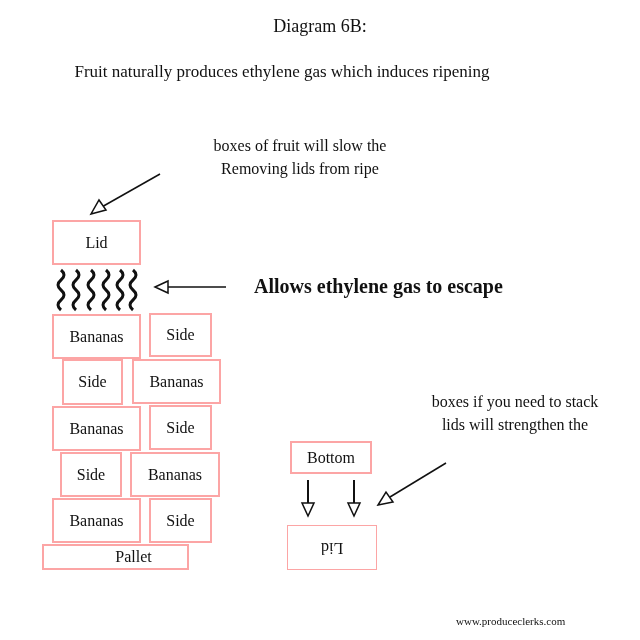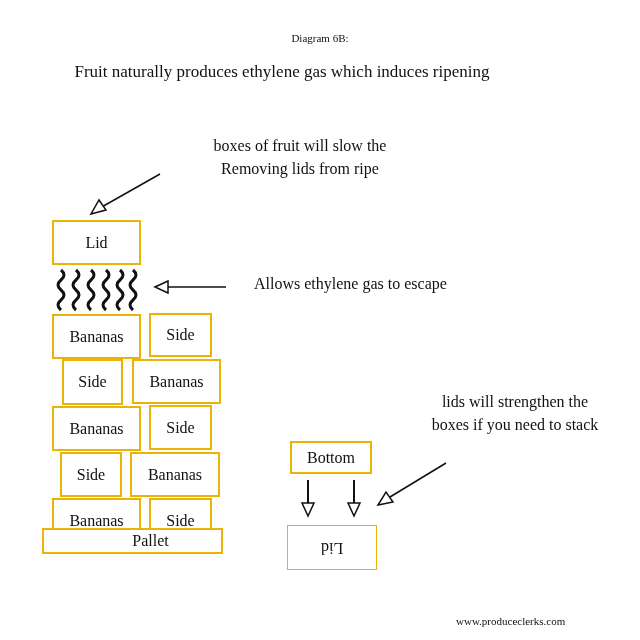--- a/index.html
+++ b/index.html
@@ -1,46 +1,46 @@
 <!DOCTYPE html>
 <html><head>
 <meta charset="utf-8">
 <style>
   html, body { margin:0; padding:0; background:#ffffff; }
   body { width:640px; height:640px; position:relative; overflow:hidden;
          font-family: "Liberation Serif", "DejaVu Serif", serif; color:#111; }
   .txt { position:absolute; text-align:center; white-space:nowrap; }
-  .title { left:0; width:640px; top:32px; font-size:11px; }
+  .title { left:0; width:640px; top:16px; font-size:18px; }
   .subtitle { left:0; width:564px; top:62px; font-size:17px; }
   .note1 { left:170px; width:260px; top:134px; font-size:16px; line-height:23px; }
-  .note2 { left:254px; top:275px; font-size:16px; text-align:left; }
+  .note2 { left:254px; top:275px; font-size:20px; text-align:left;font-weight:bold; }
   .note3 { left:400px; width:230px; top:390px; font-size:16px; line-height:23px; }
   .footer { left:456px; top:615px; font-size:11px; text-align:left; }
-  .box { position:absolute; box-sizing:border-box; border:2px solid #eab308; background:#fff;
+  .box { position:absolute; box-sizing:border-box; border:2px solid #fca5a5; background:#fff;
          display:flex; align-items:center; justify-content:center; font-size:16px; }
   .box.thin { border-width:1.5px; }
   .flip { transform: rotate(180deg); display:inline-block; }
   svg.overlay { position:absolute; left:0; top:0; }
 </style>
 </head>
 <body>
 
 <div class="txt title">Diagram 6B:</div>
 <div class="txt subtitle">Fruit naturally produces ethylene gas which induces ripening</div>
 
 <div class="txt note1">
   <div>boxes of fruit will slow the</div>
   <div>Removing lids from ripe</div>
 </div>
 
 <div class="txt note2">Allows ethylene gas to escape</div>
 
 <div class="txt note3">
+  <div>boxes if you need to stack</div>
   <div>lids will strengthen the</div>
-  <div>boxes if you need to stack</div>
 </div>
 
 <div class="box" style="left:52px;top:220px;width:89px;height:45px;">
   <span>Lid</span>
 </div>
 
 <div class="box" style="left:52px;top:314px;width:89px;height:45px;">
     <span>Bananas</span>
   </div>
 <div class="box" style="left:149px;top:313px;width:63px;height:44px;">
@@ -68,21 +68,21 @@
     <span>Bananas</span>
   </div>
 
 <div class="box" style="left:52px;top:498px;width:89px;height:45px;">
     <span>Bananas</span>
   </div>
 <div class="box" style="left:149px;top:498px;width:63px;height:45px;">
     <span>Side</span>
   </div>
 
-<div class="box" style="left:42px;top:528px;width:181px;height:26px;padding-left:36px;">
+<div class="box" style="left:42px;top:544px;width:147px;height:26px;padding-left:36px;">
   <span>Pallet</span>
 </div>
 
 <div class="box" style="left:290px;top:441px;width:82px;height:33px;">
   <span>Bottom</span>
 </div>
 <div class="box thin" style="left:287px;top:525px;width:90px;height:45px;">
   <span class="flip">Lid</span>
 </div>
 

